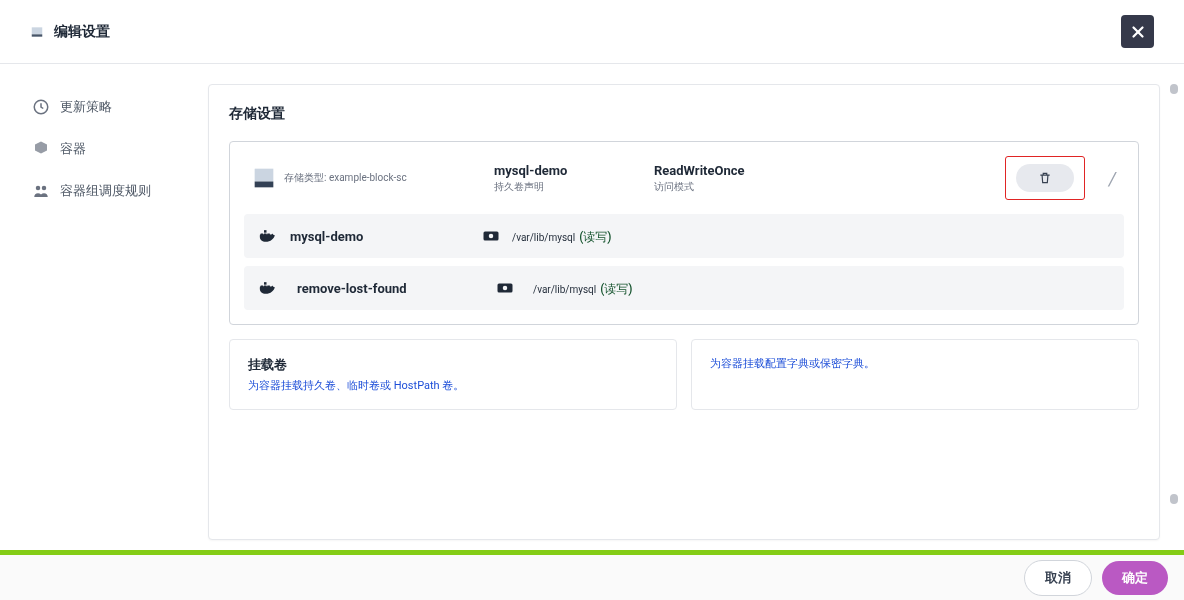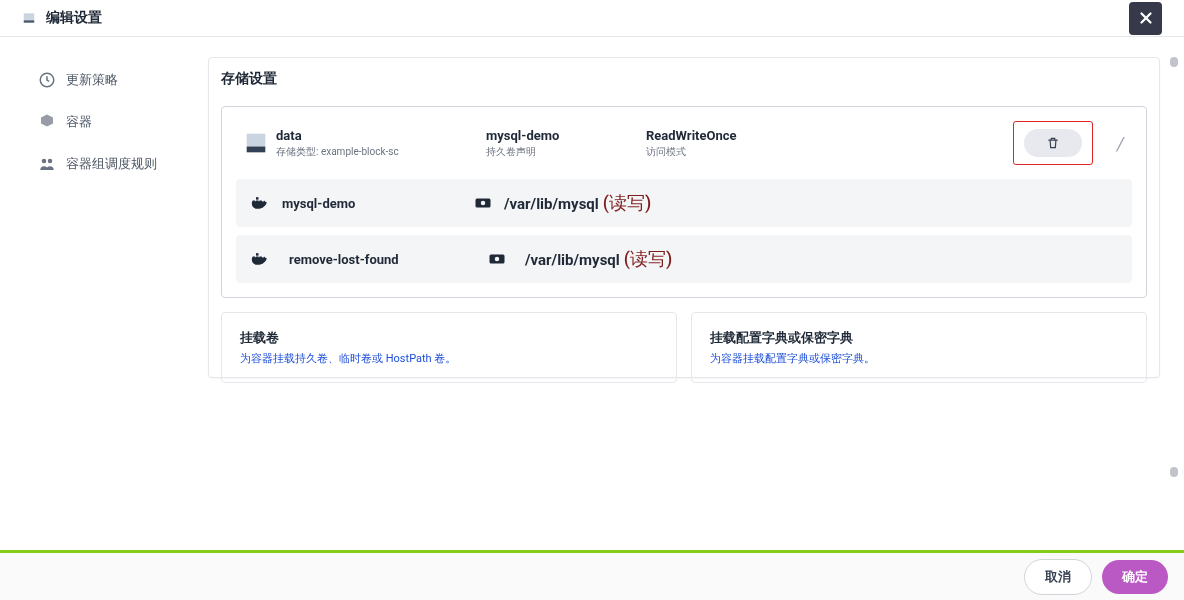--- a/index.html
+++ b/index.html
@@ -1,35 +1,35 @@
 <!DOCTYPE html>
 <html><head>
   <meta charset="utf-8">
   <style>
     * { box-sizing: border-box; margin: 0; padding: 0; }
     body { font-family: -apple-system, BlinkMacSystemFont, "Segoe UI", Roboto, "Helvetica Neue", Arial, sans-serif; background: #fff; width: 1184px; height: 600px; overflow: hidden; position: relative; }
     
-    .header { display: flex; align-items: center; justify-content: space-between; padding: 10px 22px; border-bottom: 1px solid #e5e7eb; height: 37px; text-align: right; }
+    .header { display: flex; align-items: center; justify-content: space-between; padding: 10px 30px; border-bottom: 1px solid #e5e7eb; height: 64px; text-align: right; }
     .header-left { display: flex; align-items: center; gap: 10px; }
     .header-icon { width: 14px; height: 14px; display: flex; align-items: center; justify-content: center; }
     .header-title { font-size: 14px; font-weight: 600; color: #1f2937; }
     .close-btn { width: 33px; height: 33px; background: #35394a; border-radius: 4px; display: flex; align-items: center; justify-content: center; cursor: pointer; }
     .close-btn svg { stroke: #fff; }
     
     .main { display: flex; height: calc(100% - 52px - 50px); }
     
-    .sidebar { width: 198px; padding: 24px 0 0 12px; }
+    .sidebar { width: 198px; padding: 24px 0 0 6px; }
     .sidebar-item { display: flex; align-items: center; gap: 10px; padding: 10px 18px; cursor: pointer; border-radius: 20px; margin: 0 8px 4px 8px; }
     .sidebar-item.active { background: #2b3a5e; color: #fff; }
     .sidebar-item .icon { width: 18px; height: 18px; display: flex; align-items: center; justify-content: center; }
     .sidebar-label { font-size: 13px; color: #4b5563; font-weight: 500; }
     .sidebar-item.active .sidebar-label { color: #fff; }
     
     .content-wrap { flex: 1; padding: 20px 24px 20px 10px; position: relative; }
-    .content { background: #fff; border: 1px solid #e5e7eb; border-radius: 4px; padding: 12px; height: 321px; box-shadow: 0 1px 2px rgba(0,0,0,0.04); }
+    .content { background: #fff; border: 1px solid #e5e7eb; border-radius: 4px; padding: 20px; height: 456px; box-shadow: 0 1px 2px rgba(0,0,0,0.04); }
     .section-title { font-size: 14px; font-weight: 700; color: #1f2937; margin-bottom: 18px; }
     
     .volume-card { border: 1px solid #d1d5db; border-radius: 4px; padding: 0; margin-bottom: 14px; }
     .volume-header { display: flex; align-items: center; padding: 14px 14px; gap: 0; }
     .vol-icon { width: 40px; display: flex; align-items: center; justify-content: center; }
     .vol-col { display: flex; flex-direction: column; gap: 2px; }
     .vol-col.c1 { width: 210px; }
     .vol-col.c2 { width: 160px; }
     .vol-col.c3 { width: 168px; }
     .vol-col.c4 { width: 138px; }
@@ -38,33 +38,33 @@
     .vol-actions { margin-left: auto; display: flex; align-items: center; gap: 24px; }
     .delete-btn { width: 58px; height: 28px; border-radius: 14px; background: #e7e9ee; display: flex; align-items: center; justify-content: center; cursor: pointer; }
     .delete-wrap { border: 1.5px solid #e02424; border-radius: 3px; padding: 7px 10px; }
     .edit-icon { color: #9ca3af; font-size: 18px; cursor: pointer; padding-right: 8px; font-style: italic; }
     
     .mount-row { display: flex; align-items: center; padding: 12px 14px; border-radius: 4px; background: #f4f5f7; margin: 0 14px 8px 14px; gap: 10px; }
     .mount-row:last-child { margin-bottom: 14px; gap: 17px; }
     .mount-icon { width: 22px; display: flex; align-items: center; justify-content: center; }
     .mount-name { font-size: 13px; font-weight: 700; color: #1f2937; width: 180px; }
     .mount-pref-icon { width: 22px; display: flex; align-items: center; justify-content: center; }
-    .mount-path { font-size: 15px; font-weight: 700; color: #1f2937; }
-    .mount-mode { font-size: 18px; color: #7f1d1d; font-weight: 500; }
+    .mount-path { font-size: 10px; font-weight: 400; color: #1f2937; }
+    .mount-mode { font-size: 12px; color: #14532d; font-weight: 500; }
     
     .card-row { display: flex; gap: 14px; }
     .option-card { flex: 1; border: 1px solid #e5e7eb; border-radius: 4px; padding: 16px 18px; cursor: pointer; }
     .option-title { font-size: 13px; font-weight: 700; color: #1f2937; margin-bottom: 4px; }
     .option-desc { font-size: 11px; color: #1d4ed8; }
     
     .scrollbar-track { position: absolute; right: 6px; top: 20px; width: 8px; height: 420px; }
     .scrollbar-thumb { width: 8px; height: 10px; background: #c1c4cb; border-radius: 4px; position: absolute; top: 0; }
     .scrollbar-thumb.bot { top: auto; bottom: 0; }
     
-    .footer { position: absolute; bottom: 0; left: 0; right: 0; height: 50px; background: #fafafa; border-top: 3px solid #84cc16; display: flex; align-items: center; justify-content: flex-end; padding: 0 16px; gap: 10px; }
+    .footer { position: absolute; bottom: 0; left: 0; right: 0; height: 50px; background: #fafafa; border-top: 5px solid #84cc16; display: flex; align-items: center; justify-content: flex-end; padding: 0 16px; gap: 10px; }
     .btn { padding: 8px 20px; border-radius: 18px; font-size: 13px; font-weight: 600; cursor: pointer; border: none; }
     .btn-cancel { background: #fff; border: 1px solid #d1d5db; color: #374151; }
     .btn-ok { background: #a21caf; color: #fff; opacity: 0.72; }
     
     .watermark { position: absolute; right: 8px; bottom: 56px; font-size: 10px; color: #e5e7eb; letter-spacing: 1px; }
   </style>
 </head>
 <body>
 
 <div class="header">
@@ -122,21 +122,20 @@
 
       <div class="volume-card">
         <div class="volume-header">
           <div class="vol-icon">
             <svg width="28" height="28" viewBox="0 0 24 24">
                 <path d="M4 4h16v11H4z" fill="#cbd5e1"></path>
                 <rect x="4" y="15" width="16" height="5" fill="#334155"></rect>
               </svg>
           </div>
           <div class="vol-col c1">
-            <span class="vol-name">data</span>
             <span class="vol-sub">存储类型: example-block-sc</span>
           </div>
           <div class="vol-col c2">
             <span class="vol-name">mysql-demo</span>
             <span class="vol-sub">持久卷声明</span>
           </div>
           <div class="vol-col c4">
             <span class="vol-name">ReadWriteOnce</span>
             <span class="vol-sub">访问模式</span>
           </div>
@@ -198,21 +197,20 @@
           </span>
         </div>
       </div>
 
       <div class="card-row">
         <div class="option-card">
           <div class="option-title">挂载卷</div>
           <div class="option-desc">为容器挂载持久卷、临时卷或 HostPath 卷。</div>
         </div>
         <div class="option-card">
-          <div class="option-title">挂载配置字典或保密字典</div>
           <div class="option-desc">为容器挂载配置字典或保密字典。</div>
         </div>
       </div>
     </div>
     <div class="scrollbar-track">
       <div class="scrollbar-thumb"></div>
       <div class="scrollbar-thumb bot"></div>
     </div>
   </div>
 </div>

